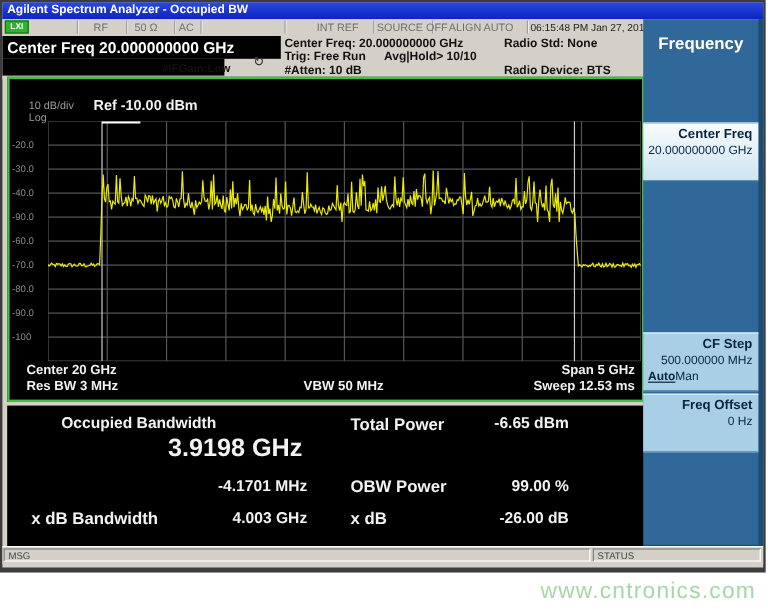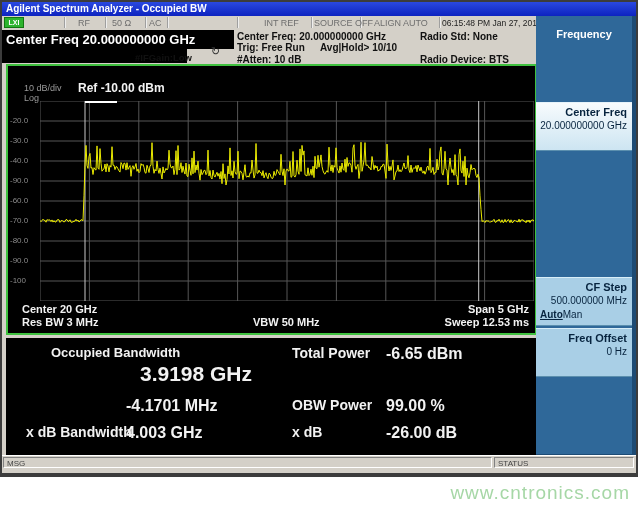--- a/index.html
+++ b/index.html
@@ -19,27 +19,27 @@
   .blackbox{position:absolute;background:#000;}
   #active-fn{color:#fff;font-weight:bold;font-size:13px;line-height:19px;padding-left:4px;box-sizing:border-box;white-space:nowrap;}
   .info-txt{position:absolute;font-size:10px;font-weight:bold;color:#111;white-space:nowrap;}
   #graticule-box{left:4px;top:62px;width:527px;height:267px;background:#000;border:2px solid #3fc13f;}
   .grat-txt{position:absolute;color:#9a9a9a;font-size:9px;white-space:nowrap;}
   .grat-white{position:absolute;color:#f2f2f2;font-size:11px;font-weight:bold;white-space:nowrap;}
   .ylabel{position:absolute;left:2px;width:29px;text-align:left;color:#8a8a8a;font-size:8px;}
   #grid-svg{position:absolute;left:32px;top:35px;}
   #results-panel{left:4px;top:336px;width:531px;height:117px;background:#000;color:#f2f2f2;}
   .res-label{position:absolute;font-weight:bold;font-size:14px;white-space:nowrap;}
-  .res-val{position:absolute;font-weight:bold;font-size:16px;white-space:nowrap;}
+  .res-val{position:absolute;font-weight:bold;font-size:13px;text-align:right;white-space:nowrap;}
   #obw-big{position:absolute;left:60px;top:24px;width:260px;text-align:center;
     font-size:21px;font-weight:bold;white-space:nowrap;}
   #softkey-panel{left:534px;top:14px;width:100px;height:441px;
     background:#2f6899;border-right:4px solid #1d4b74;border-bottom:3px solid #1d4b74;box-sizing:border-box;}
   #menu-title{position:absolute;left:0;top:12px;width:96px;text-align:center;color:#fff;
-    font-weight:bold;font-size:11px;}
+    font-weight:bold;font-size:14px;}
   .softkey{position:absolute;left:0;width:96px;box-sizing:border-box;padding:3px 5px 0 4px;
     color:#07243f;text-align:right;}
   .softkey.active{background:linear-gradient(180deg,#f7fbfd,#cde5f2);
     border-top:1px solid #e6f3fa;border-bottom:1px solid #5b8fae;}
   .softkey.normal{background:#a9cfe6;border-top:1px solid #d8eef8;border-bottom:1px solid #5b8fae;}
   .sk-label{font-size:11px;font-weight:bold;}
   .sk-value{font-size:10px;margin-top:2px;}
   .sk-automan{display:flex;font-size:10px;margin-top:3px;}
   .sk-auto{text-decoration:underline;font-weight:bold;}
   #status-bar{left:0;top:453px;width:634px;height:14px;background:#d4d0c8;border-top:1px solid #fff;}

